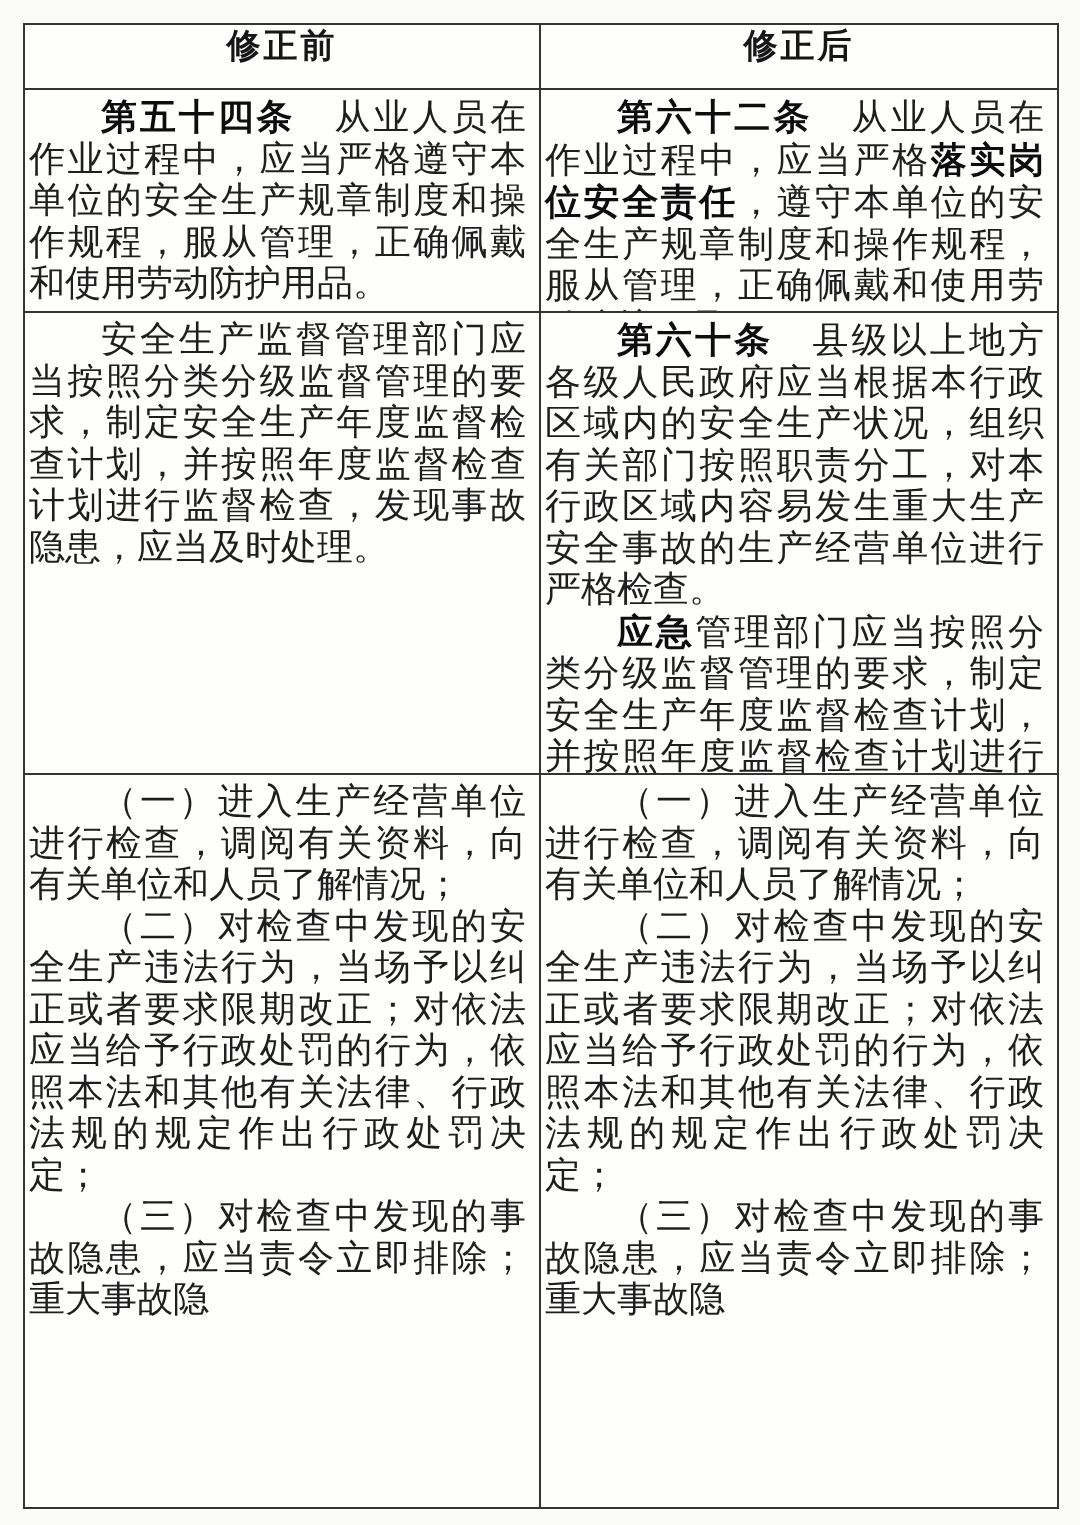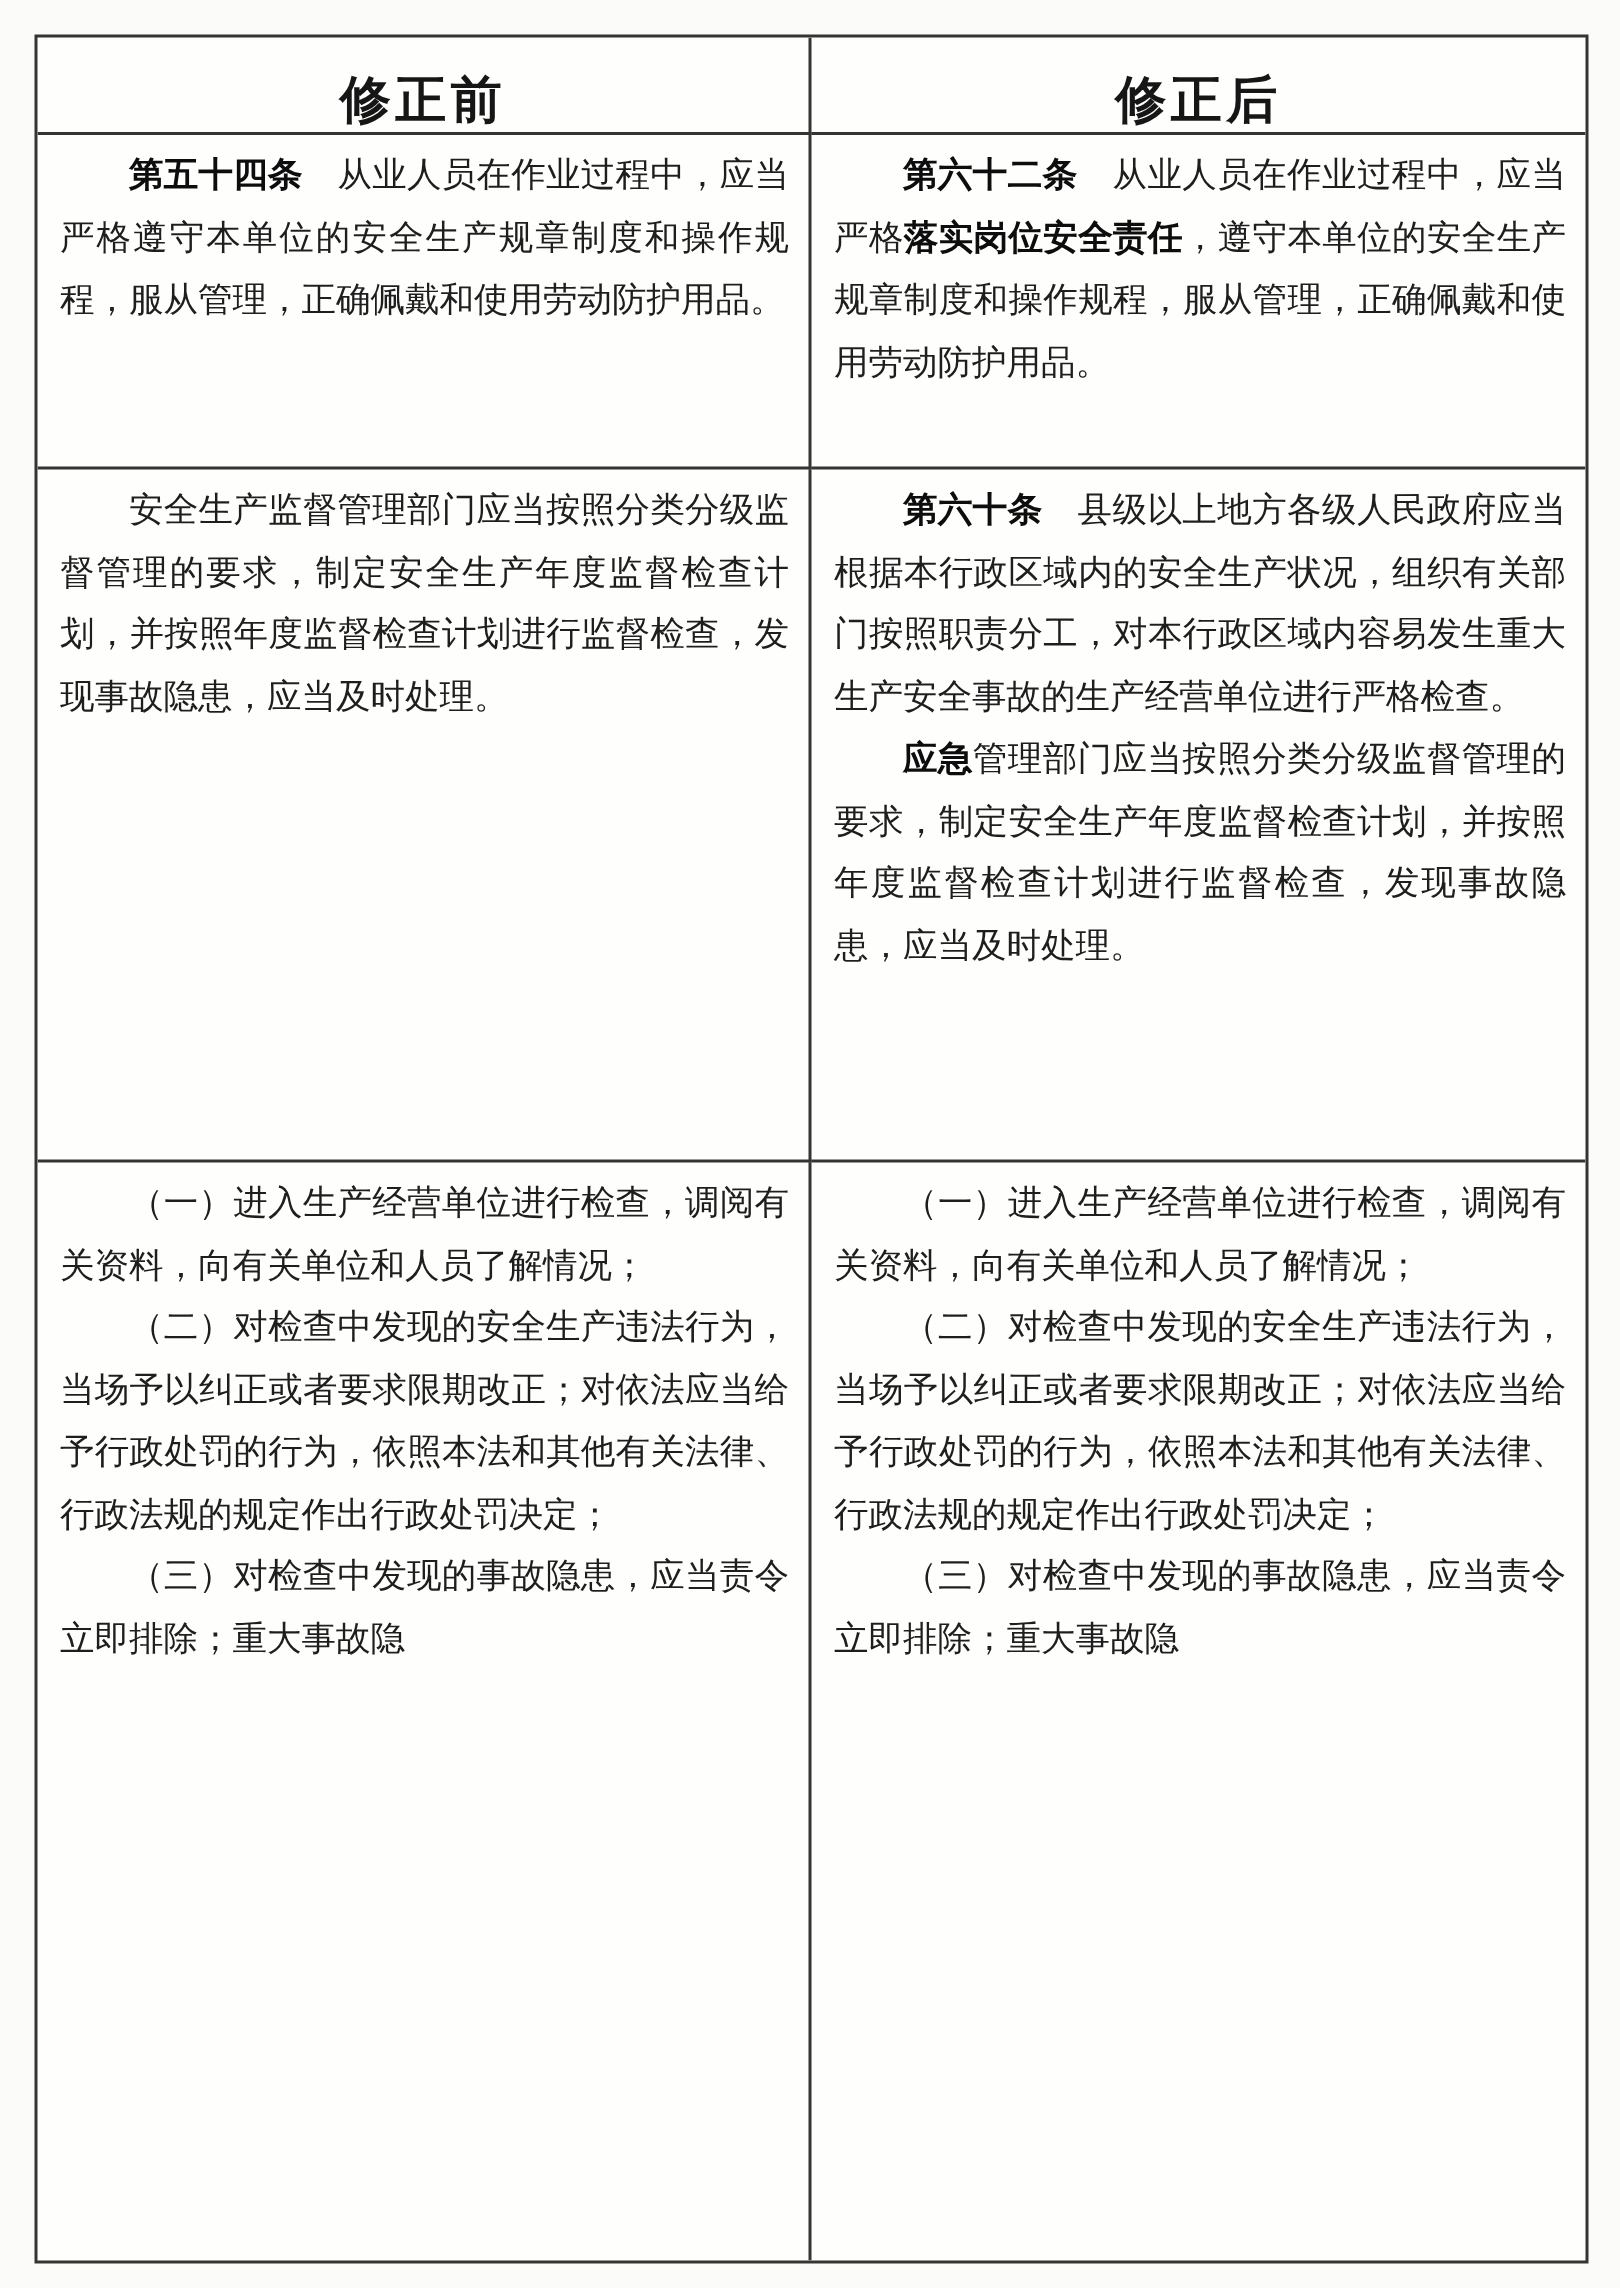--- a/index.html
+++ b/index.html
@@ -16,30 +16,30 @@
     width: 1036px; height: 1486px;
     background: #fefefd;
     border: 2px solid #343434;
     display: grid;
     grid-template-columns: 1fr 1fr;
     grid-template-rows: 65px 223px 462px 1fr;
     overflow: hidden;
   }
   .cell {
     overflow: hidden;
-    padding: 6px 13px 0 15px;
-    font-size: 23px;
+    padding: 6px 13px 0 4px;
+    font-size: 36px;
     line-height: 41.5px;
     text-align: justify;
   }
   .cell.col-left  { border-right: 2px solid #343434; }
   .cell.row-sep   { border-bottom: 2px solid #343434; }
   .cell.head {
     display: flex;
-    align-items: flex-end;
+    align-items: flex-start;
     justify-content: center;
     padding: 0;
     font-family: "Liberation Sans", "DejaVu Sans", sans-serif;
     font-weight: 700;
     font-size: 34px;
     letter-spacing: 3px;
     color: #161616;
   }
   .para {
     text-indent: 2em;

